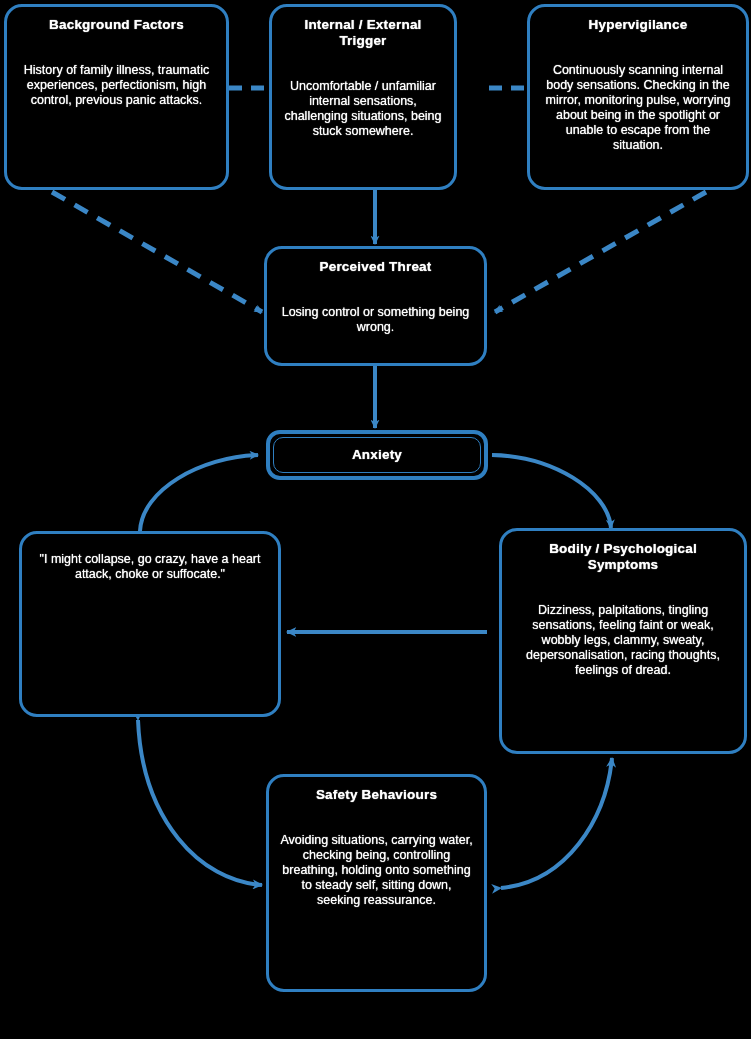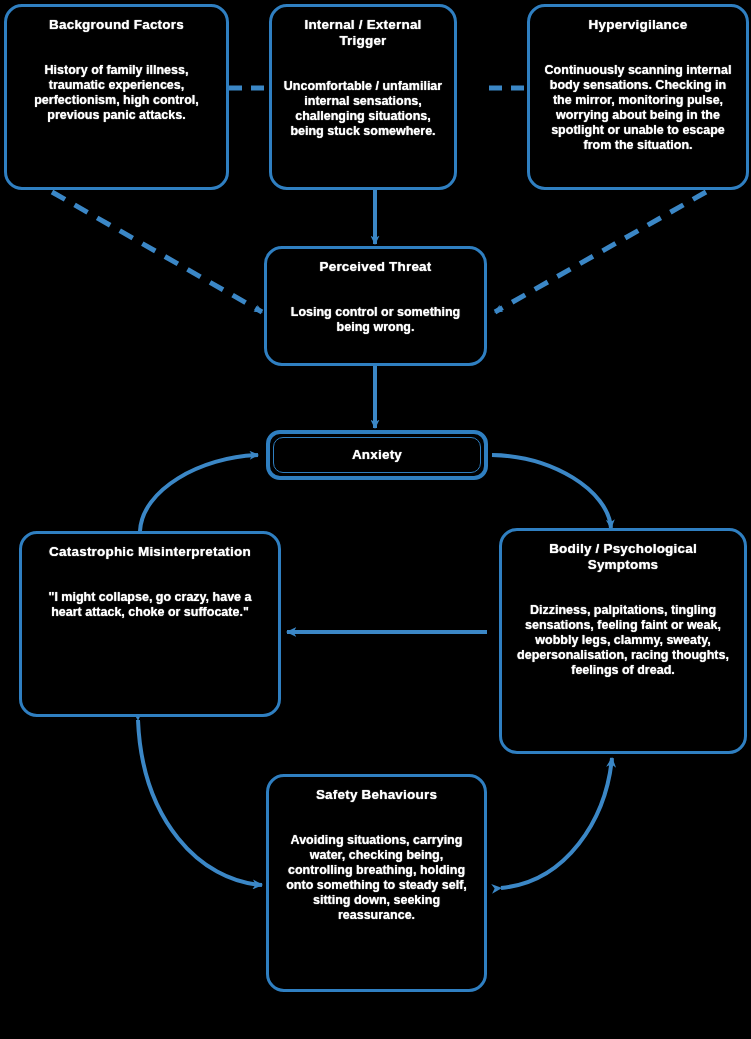--- a/index.html
+++ b/index.html
@@ -27,21 +27,21 @@
   }
   .node .title{
     font-weight:bold;
     font-size:13.5px;
     line-height:16px;
     letter-spacing:0.2px;
     margin-top:4px;
     text-shadow:0 0 1px #fff;
   }
   .node .body{
-    font-weight:bold;
+    font-weight:normal;
     font-size:12.5px;
     line-height:15px;
     margin-top:12px;
     text-shadow:0 0 1px #fff;
   }
   .node.plain{justify-content:center;padding:0;}
   .node.plain .title{margin-top:0;}
 
   
   #node-anxiety{
@@ -140,21 +140,20 @@
     <div class="body">Losing control or something being wrong.</div>
   </div>
 
   <div class="node plain" id="node-anxiety" style="left:266px;top:430px;width:222px;height:50px;">
     <div class="inner">
       <div class="title">Anxiety</div>
     </div>
   </div>
 
   <div class="node" id="node-catastrophic-misinterpretation" style="left:19px;top:531px;width:262px;height:186px;">
-    <div class="title">Catastrophic Misinterpretation</div>
     <div class="body">"I might collapse, go crazy, have a heart attack, choke or suffocate."</div>
   </div>
 
   <div class="node" id="node-symptoms" style="left:499px;top:528px;width:248px;height:226px;">
     <div class="title">Bodily / Psychological Symptoms</div>
     <div class="body">Dizziness, palpitations, tingling sensations, feeling faint or weak, wobbly legs, clammy, sweaty, depersonalisation, racing thoughts, feelings of dread.</div>
   </div>
 
   <div class="node" id="node-safety-behaviours" style="left:266px;top:774px;width:221px;height:218px;">
     <div class="title">Safety Behaviours</div>

